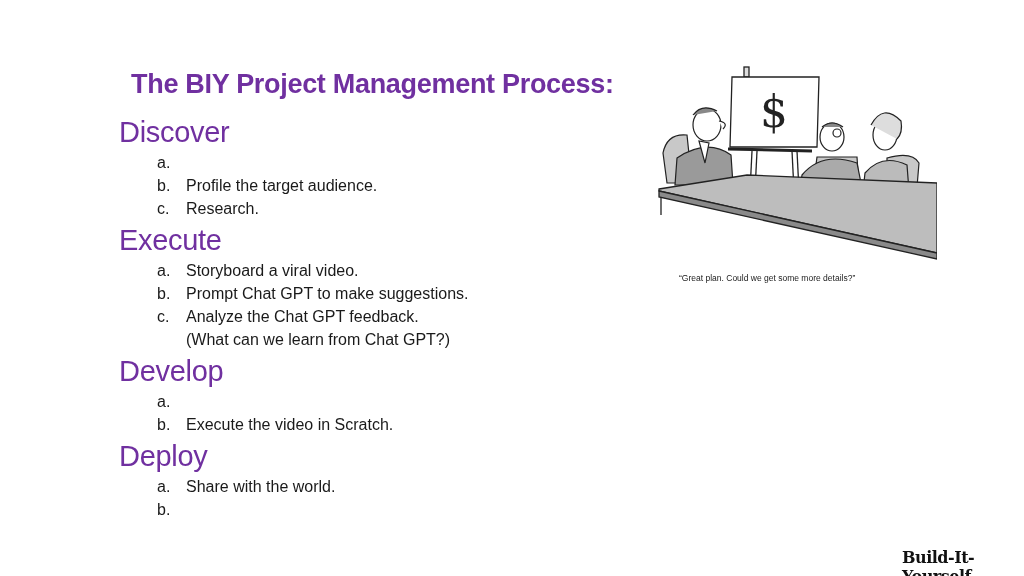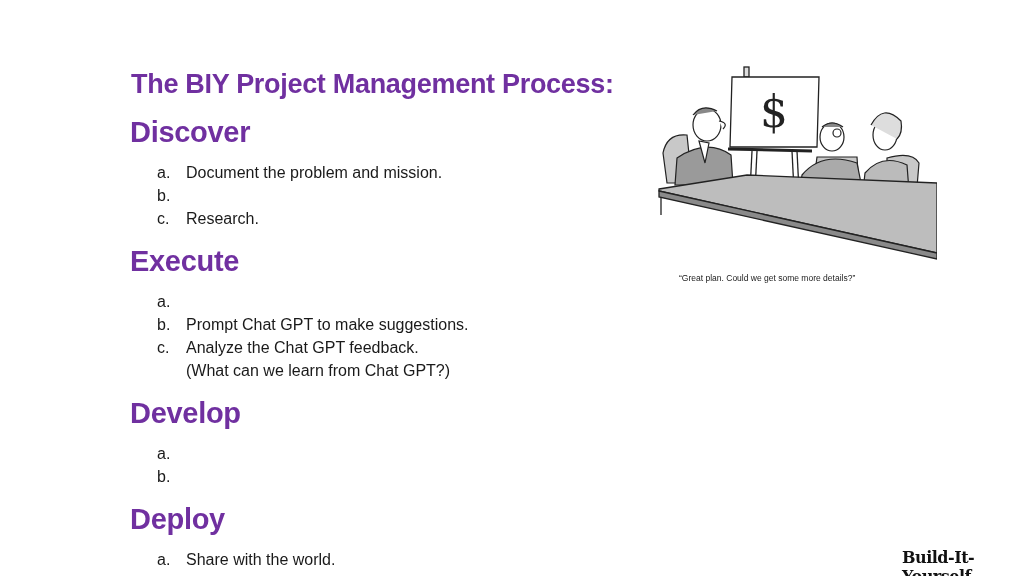--- a/index.html
+++ b/index.html
@@ -7,21 +7,21 @@
       width: 1024px; height: 576px; background: #ffffff; position: relative; overflow: hidden;
       font-family: "Liberation Sans", sans-serif;
     }
     .slide { position: absolute; left: 0; top: 0; width: 1024px; height: 576px; }
     .content { position: absolute; left: 119px; top: 54px; width: 540px; }
     .title {
       color: #7030a0; font-weight: bold; font-size: 27px; line-height: 36px; margin: 12px;
       letter-spacing: -0.3px;
     }
     .section-heading {
-      color: #7030a0; font-weight: bold; font-size: 29px; line-height: 36px; margin: 11px;
+      color: #7030a0; font-weight: normal; font-size: 29px; line-height: 36px; margin: 0;
       letter-spacing: -0.3px;
     }
     ol.steps { list-style: none; margin: 1px 0 0 0; padding: 0; }
     ol.steps li {
       display: flex; font-size: 16px; line-height: 23px; color: #1a1a1a;
     }
     .marker { width: 29px; padding-left: 38px; flex: none; }
     .item-text { flex: 1; }
     .gap-sec { height: 2px; }
     .cartoon {
@@ -42,38 +42,39 @@
 
 <div class="slide">
   <div class="content">
     <h1 class="title">The BIY Project Management Process:</h1>
 
     <section>
       <h2 class="section-heading">Discover</h2>
       <ol class="steps">
         <li>
             <span class="marker">a.</span>
-            <span class="item-text">Document the problem and mission.</span>
           </li>
         <li>
             <span class="marker">b.</span>
+            <span class="item-text">Profile the target audience.</span>
           </li>
         <li>
             <span class="marker">c.</span>
             <span class="item-text">Research.</span>
           </li>
       </ol>
     </section>
     <div class="gap-sec"></div>
 
     <section>
       <h2 class="section-heading">Execute</h2>
       <ol class="steps">
         <li>
             <span class="marker">a.</span>
+            <span class="item-text">Storyboard a viral video.</span>
           </li>
         <li>
             <span class="marker">b.</span>
             <span class="item-text">Prompt Chat GPT to make suggestions.</span>
           </li>
         <li>
             <span class="marker">c.</span>
             <span class="item-text">Analyze the Chat GPT feedback.</span>
           </li>
         <li>
@@ -85,20 +86,21 @@
     <div class="gap-sec"></div>
 
     <section>
       <h2 class="section-heading">Develop</h2>
       <ol class="steps">
         <li>
             <span class="marker">a.</span>
           </li>
         <li>
             <span class="marker">b.</span>
+            <span class="item-text">Execute the video in Scratch.</span>
           </li>
       </ol>
     </section>
     <div class="gap-sec"></div>
 
     <section>
       <h2 class="section-heading">Deploy</h2>
       <ol class="steps">
         <li>
             <span class="marker">a.</span>

